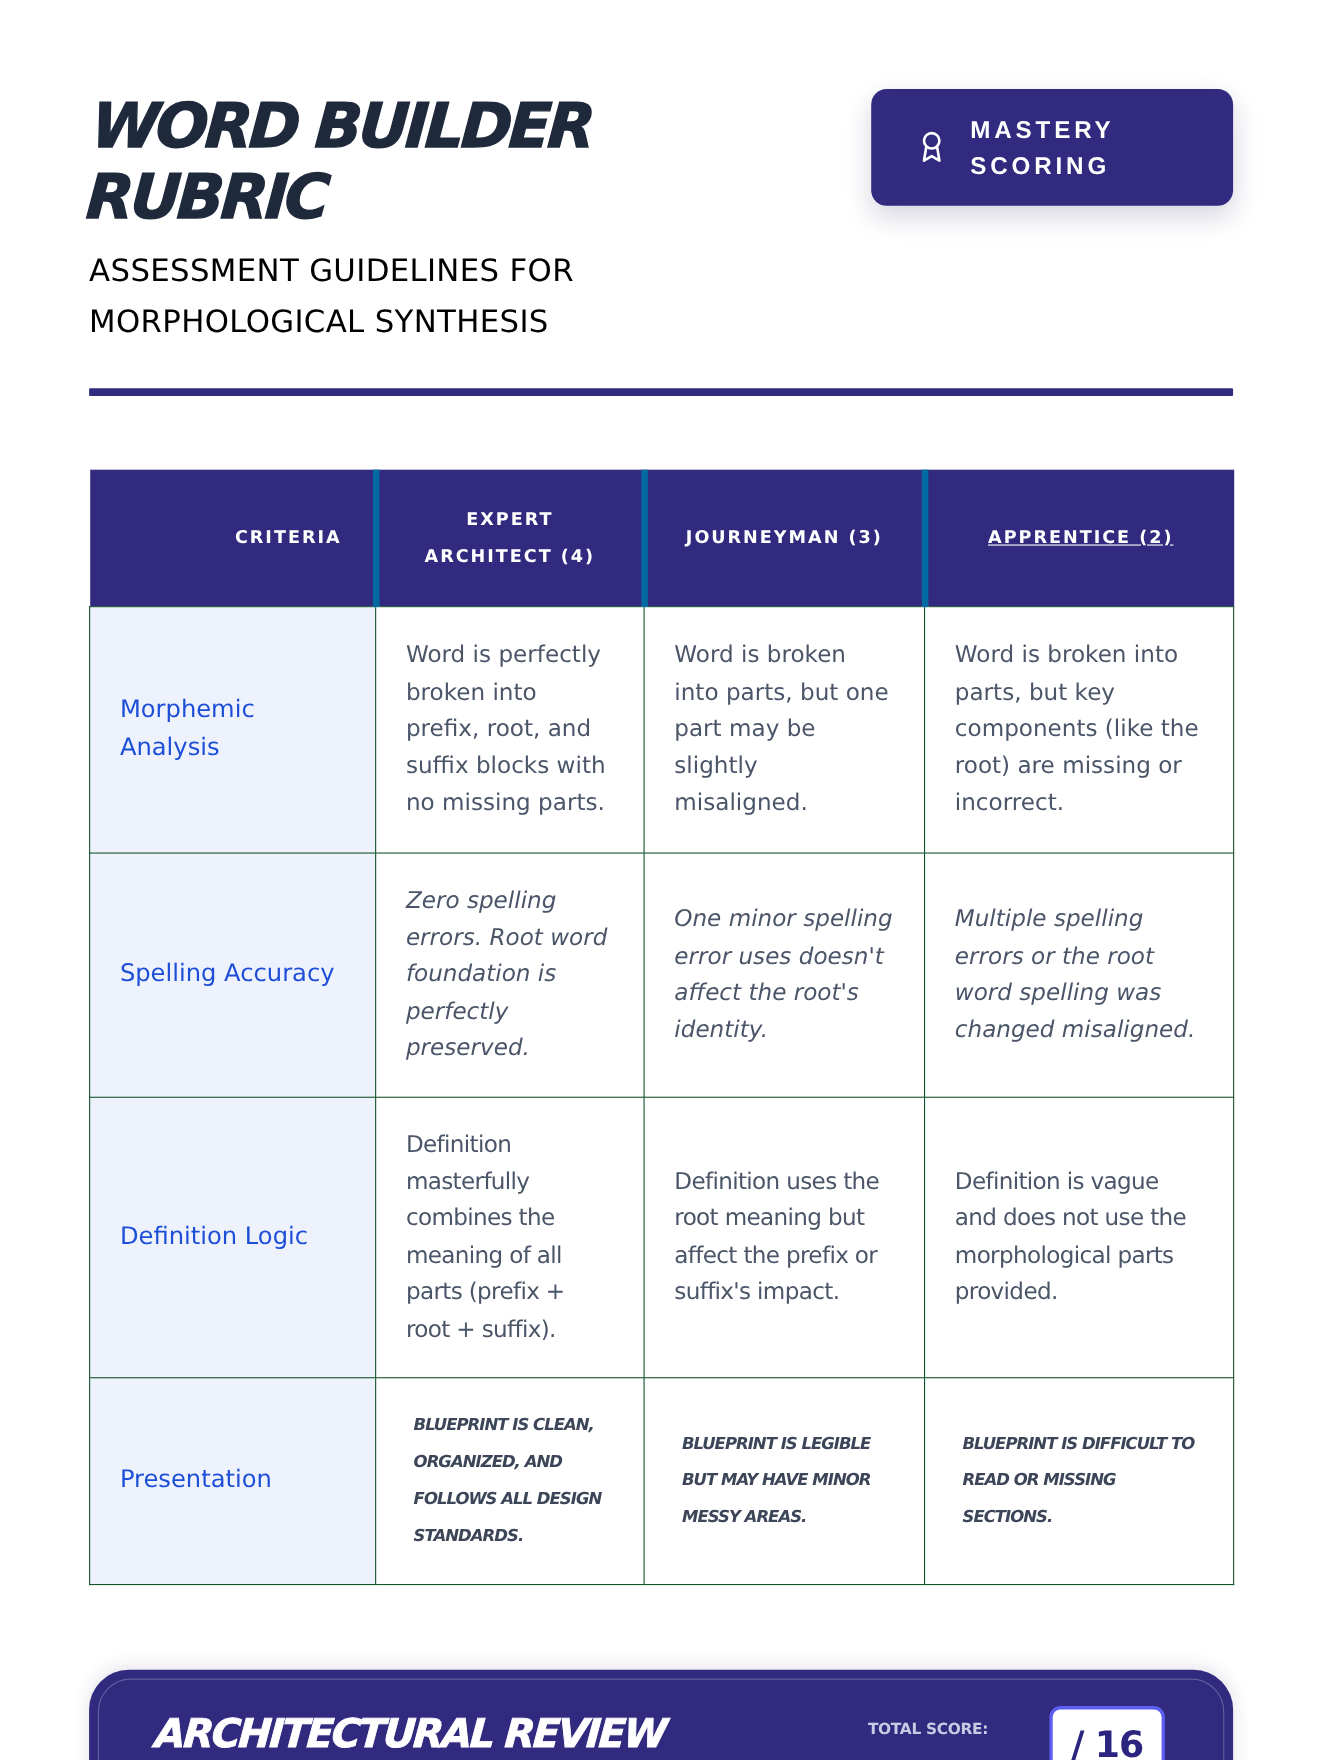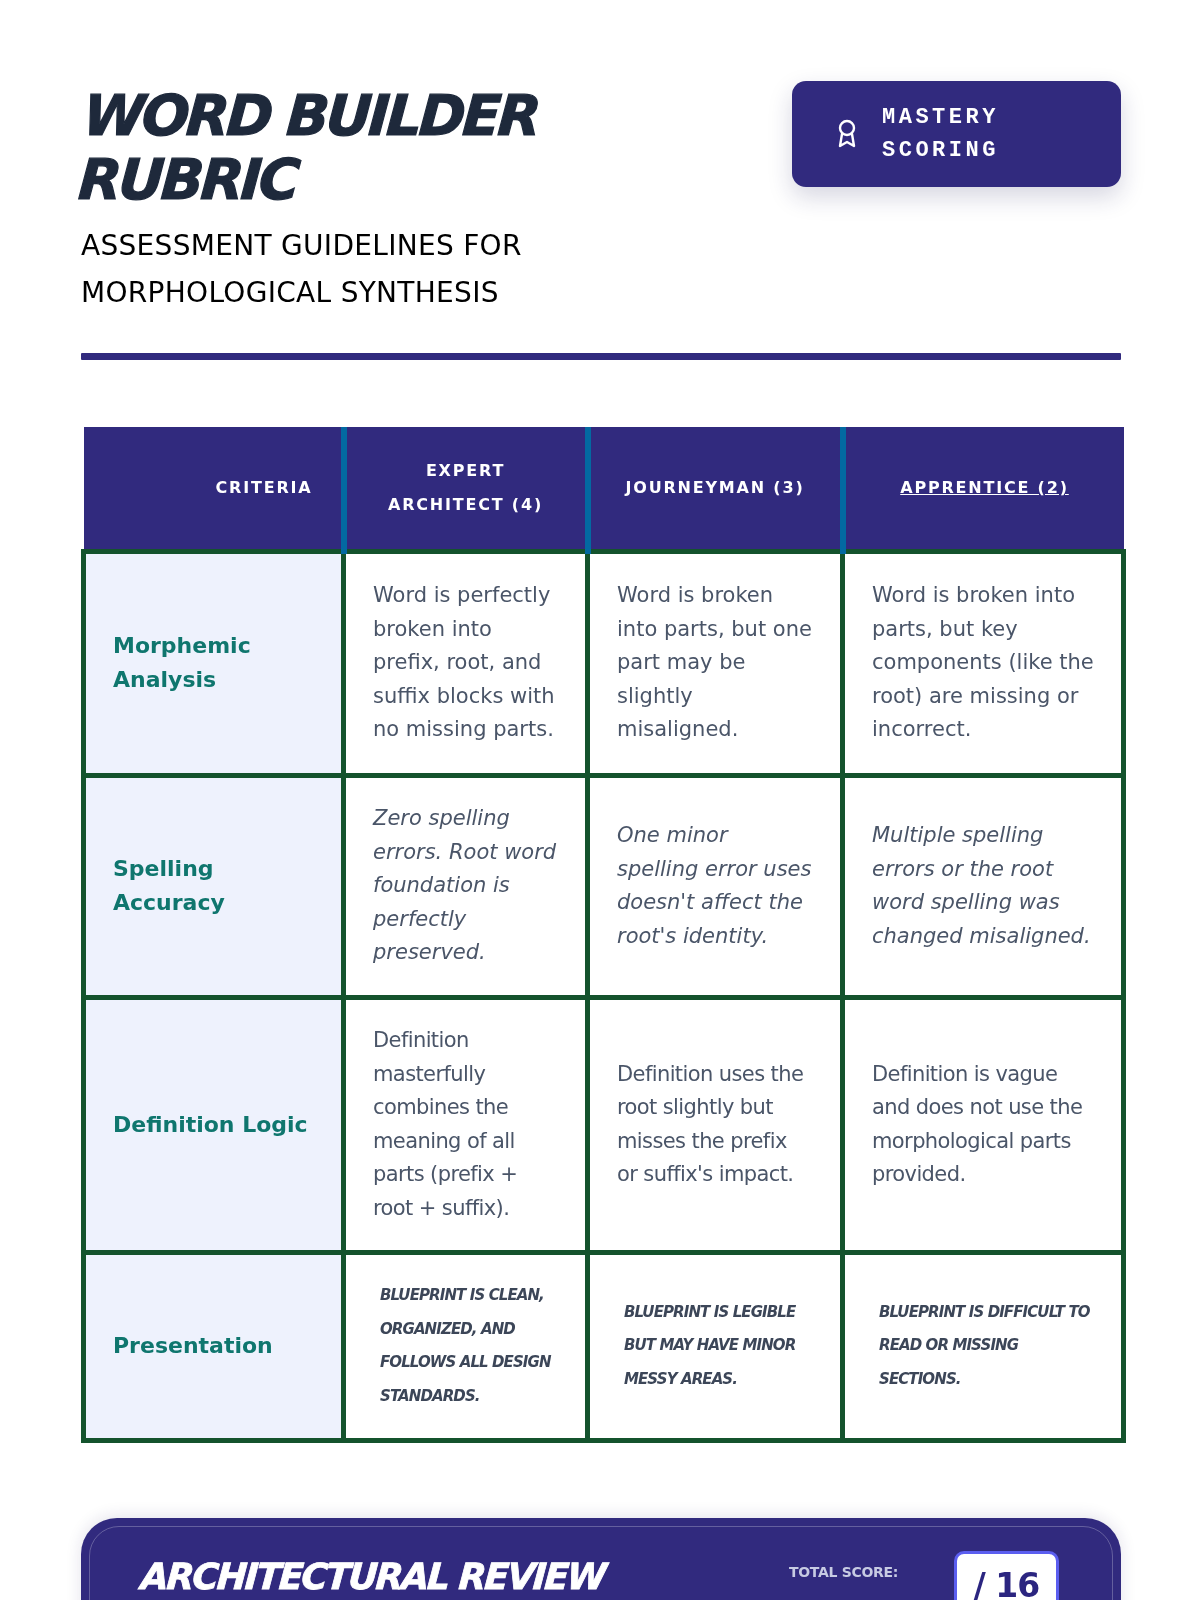--- a/index.html
+++ b/index.html
@@ -23,21 +23,21 @@
       color: #000000; letter-spacing: 0.3px; text-transform: uppercase;
     }
     .badge {
       position: absolute; left: 711px; top: 81px; width: 329px; height: 106px;
       background: #312a7e; border-radius: 14px; color: #fff;
       box-shadow: 0 10px 24px rgba(30, 27, 90, 0.18);
       display: flex; align-items: center; padding-left: 44px;
     }
     .badge-icon { width: 22px; height: 30px; margin-right: 24px; display: block; }
     .badge-label {
-      font-family: Liberation Mono, monospace; font-weight: 700; font-size: 22px;
+      font-family: Liberation Sans, sans-serif; font-weight: 700; font-size: 22px;
       letter-spacing: 3.5px; line-height: 33px; text-transform: uppercase; width: 140px;
     }
     .divider {
       position: absolute; left: 0; top: 353px; width: 1040px; height: 7px;
       background: #312a7e; border-radius: 1px;
     }
 
     
     .rubric {
       position: absolute; left: 0; top: 427px; width: 1040px;
@@ -46,25 +46,25 @@
     .rubric th {
       background: #312a7e; color: #ffffff; height: 124px;
       font-family: "DejaVu Sans", sans-serif; font-weight: 700; font-size: 16px;
       letter-spacing: 1.8px; line-height: 34px; text-transform: uppercase;
       border-right: 6px solid #0369a1; padding: 0 28px;
     }
     .rubric th.crit-h { text-align: right; }
     .rubric th.lvl-h { text-align: center; }
     .rubric th:last-child { border-right: none; text-decoration: underline; }
     .rubric td {
-      border: 5px solid #14532d; vertical-align: middle; padding: 24px 27px;
+      border: 1px solid #14532d; vertical-align: middle; padding: 24px 27px;
       font-family: "DejaVu Sans", sans-serif; font-size: 21px; line-height: 33.5px; color: #4a5568; margin-left: 32px;
     }
     .rubric td.crit {
-      background: #eef2fd; color: #0f766e; font-weight: 700; font-size: 22px; line-height: 34px;
+      background: #eef2fd; color: #1d4ed8; font-weight: 400; font-size: 22px; line-height: 34px;
     }
     .rubric td.desc { color: #4a5568; }
     .rubric tr.r-italic td.desc { font-style: italic; }
     .rubric tr.r-cond td.desc { letter-spacing: -0.6px; }
     .rubric tr.r-caps td.desc {
       font-style: italic; font-weight: 700; text-transform: uppercase;
       font-size: 15px; line-height: 33.5px; letter-spacing: -0.9px; color: #3c4658; padding-left: 34px;
     }
     .col-crit { width: 260px; }
     .col-a { width: 244px; }
@@ -146,21 +146,21 @@
       </tr>
       <tr class="r-italic" style="height:222px">
         <td class="crit">Spelling Accuracy</td>
         <td class="desc">Zero spelling errors. Root word foundation is perfectly preserved.</td>
         <td class="desc">One minor spelling error uses doesn't affect the root's identity.</td>
         <td class="desc">Multiple spelling errors or the root word spelling was changed misaligned.</td>
       </tr>
       <tr class="r-cond" style="height:255px">
         <td class="crit">Definition Logic</td>
         <td class="desc">Definition masterfully combines the meaning of all parts (prefix + root + suffix).</td>
-        <td class="desc">Definition uses the root slightly but misses the prefix or suffix's impact.</td>
+        <td class="desc">Definition uses the root meaning but affect the prefix or suffix's impact.</td>
         <td class="desc">Definition is vague and does not use the morphological parts provided.</td>
       </tr>
       <tr class="r-caps" style="height:188px">
         <td class="crit">Presentation</td>
         <td class="desc">Blueprint is clean, organized, and follows all design standards.</td>
         <td class="desc">Blueprint is legible but may have minor messy areas.</td>
         <td class="desc">Blueprint is difficult to read or missing sections.</td>
       </tr>
     </tbody>
   </table>

